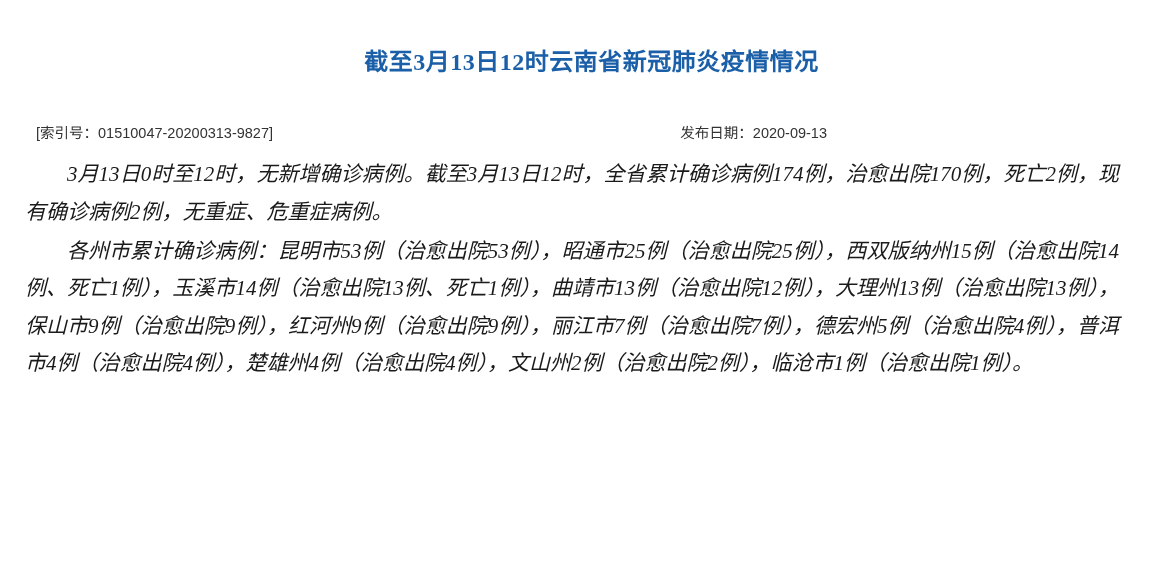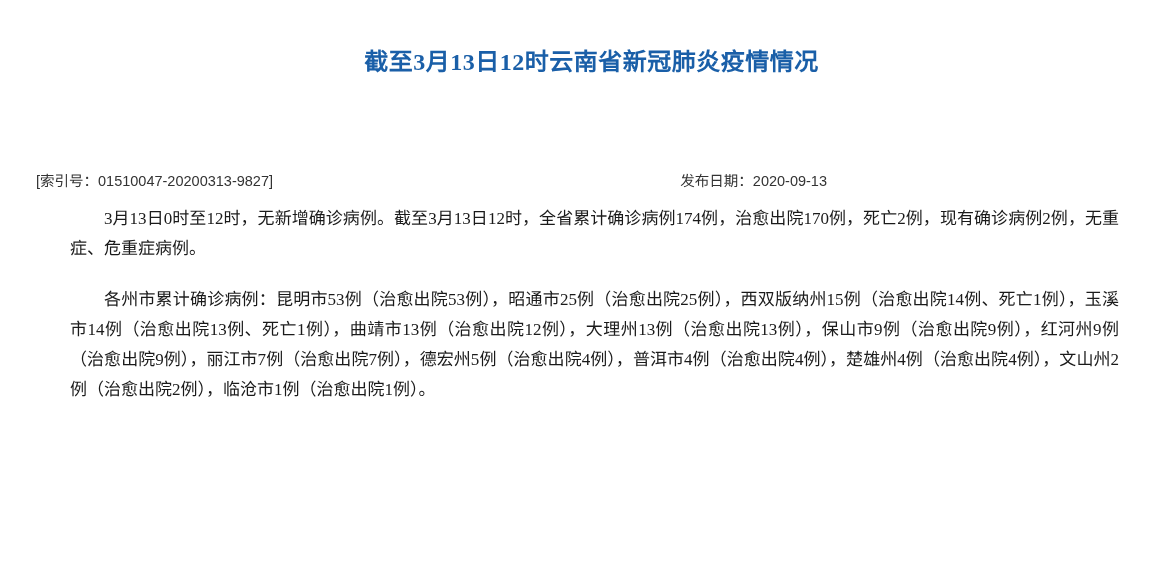--- a/index.html
+++ b/index.html
@@ -35,42 +35,42 @@
   .meta-row {
     display: flex;
     align-items: baseline;
     padding: 24px 36px 0 36px;
     font-size: 14.5px;
     color: #333333;
     font-family: "Liberation Sans", "DejaVu Sans", sans-serif;
   }
   .meta-index {
     flex: 0 0 auto;
-    margin-top: 48px;
   }
   .meta-spacer {
     flex: 1 1 auto;
   }
   .meta-date {
     flex: 0 0 auto;
     padding-right: 300px;
   }
   .body-text {
-    padding: 14px 44px 0 70px;
-    font-size: 17px;
+    padding: 14px 44px 0 25px;
+    font-size: 21px;
     line-height: 1.78;
     text-align: justify;
     color: #1a1a1a;
+    font-style: italic;
   }
   .para {
     text-indent: 2em;
     margin: 0 0 2px 0;
   }
   .para + .para {
-    margin-top: 20px;
+    margin-top: 2px;
   }
 </style>
 </head>
 <body>
 
 <div class="page">
 
   <h1 class="doc-title">截至3月13日12时云南省新冠肺炎疫情情况</h1>
 
   <div class="meta-row">

